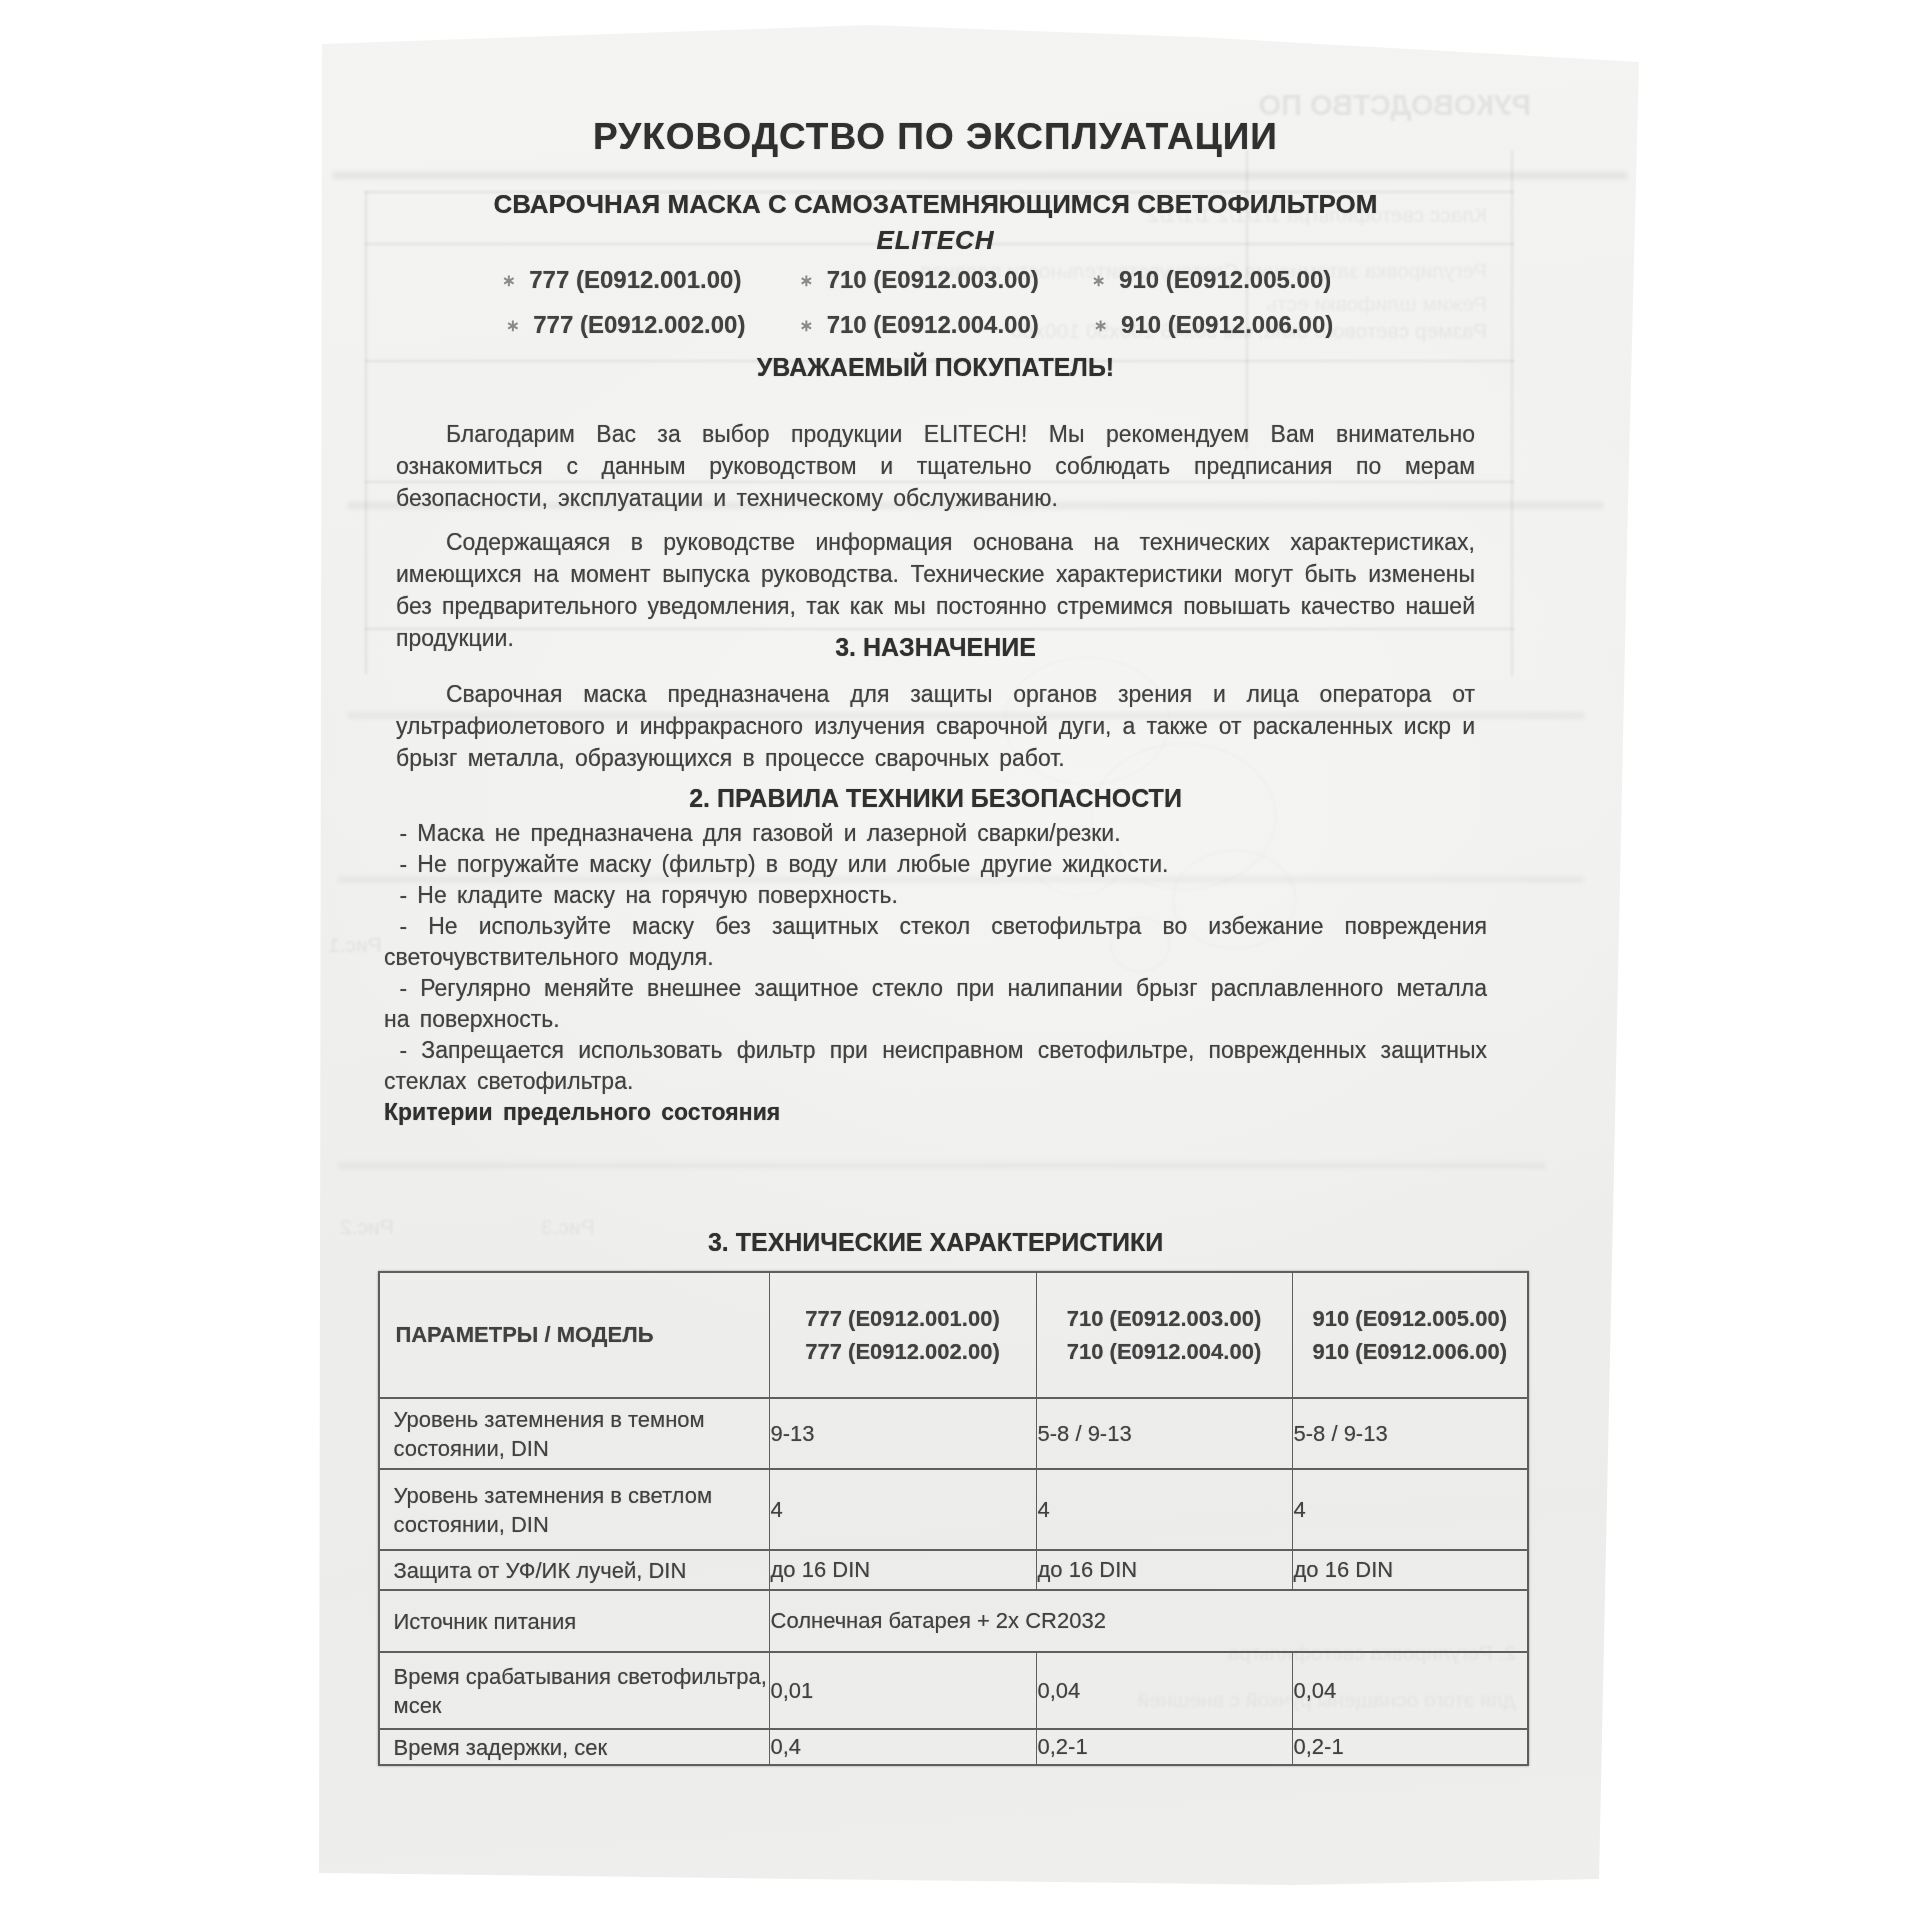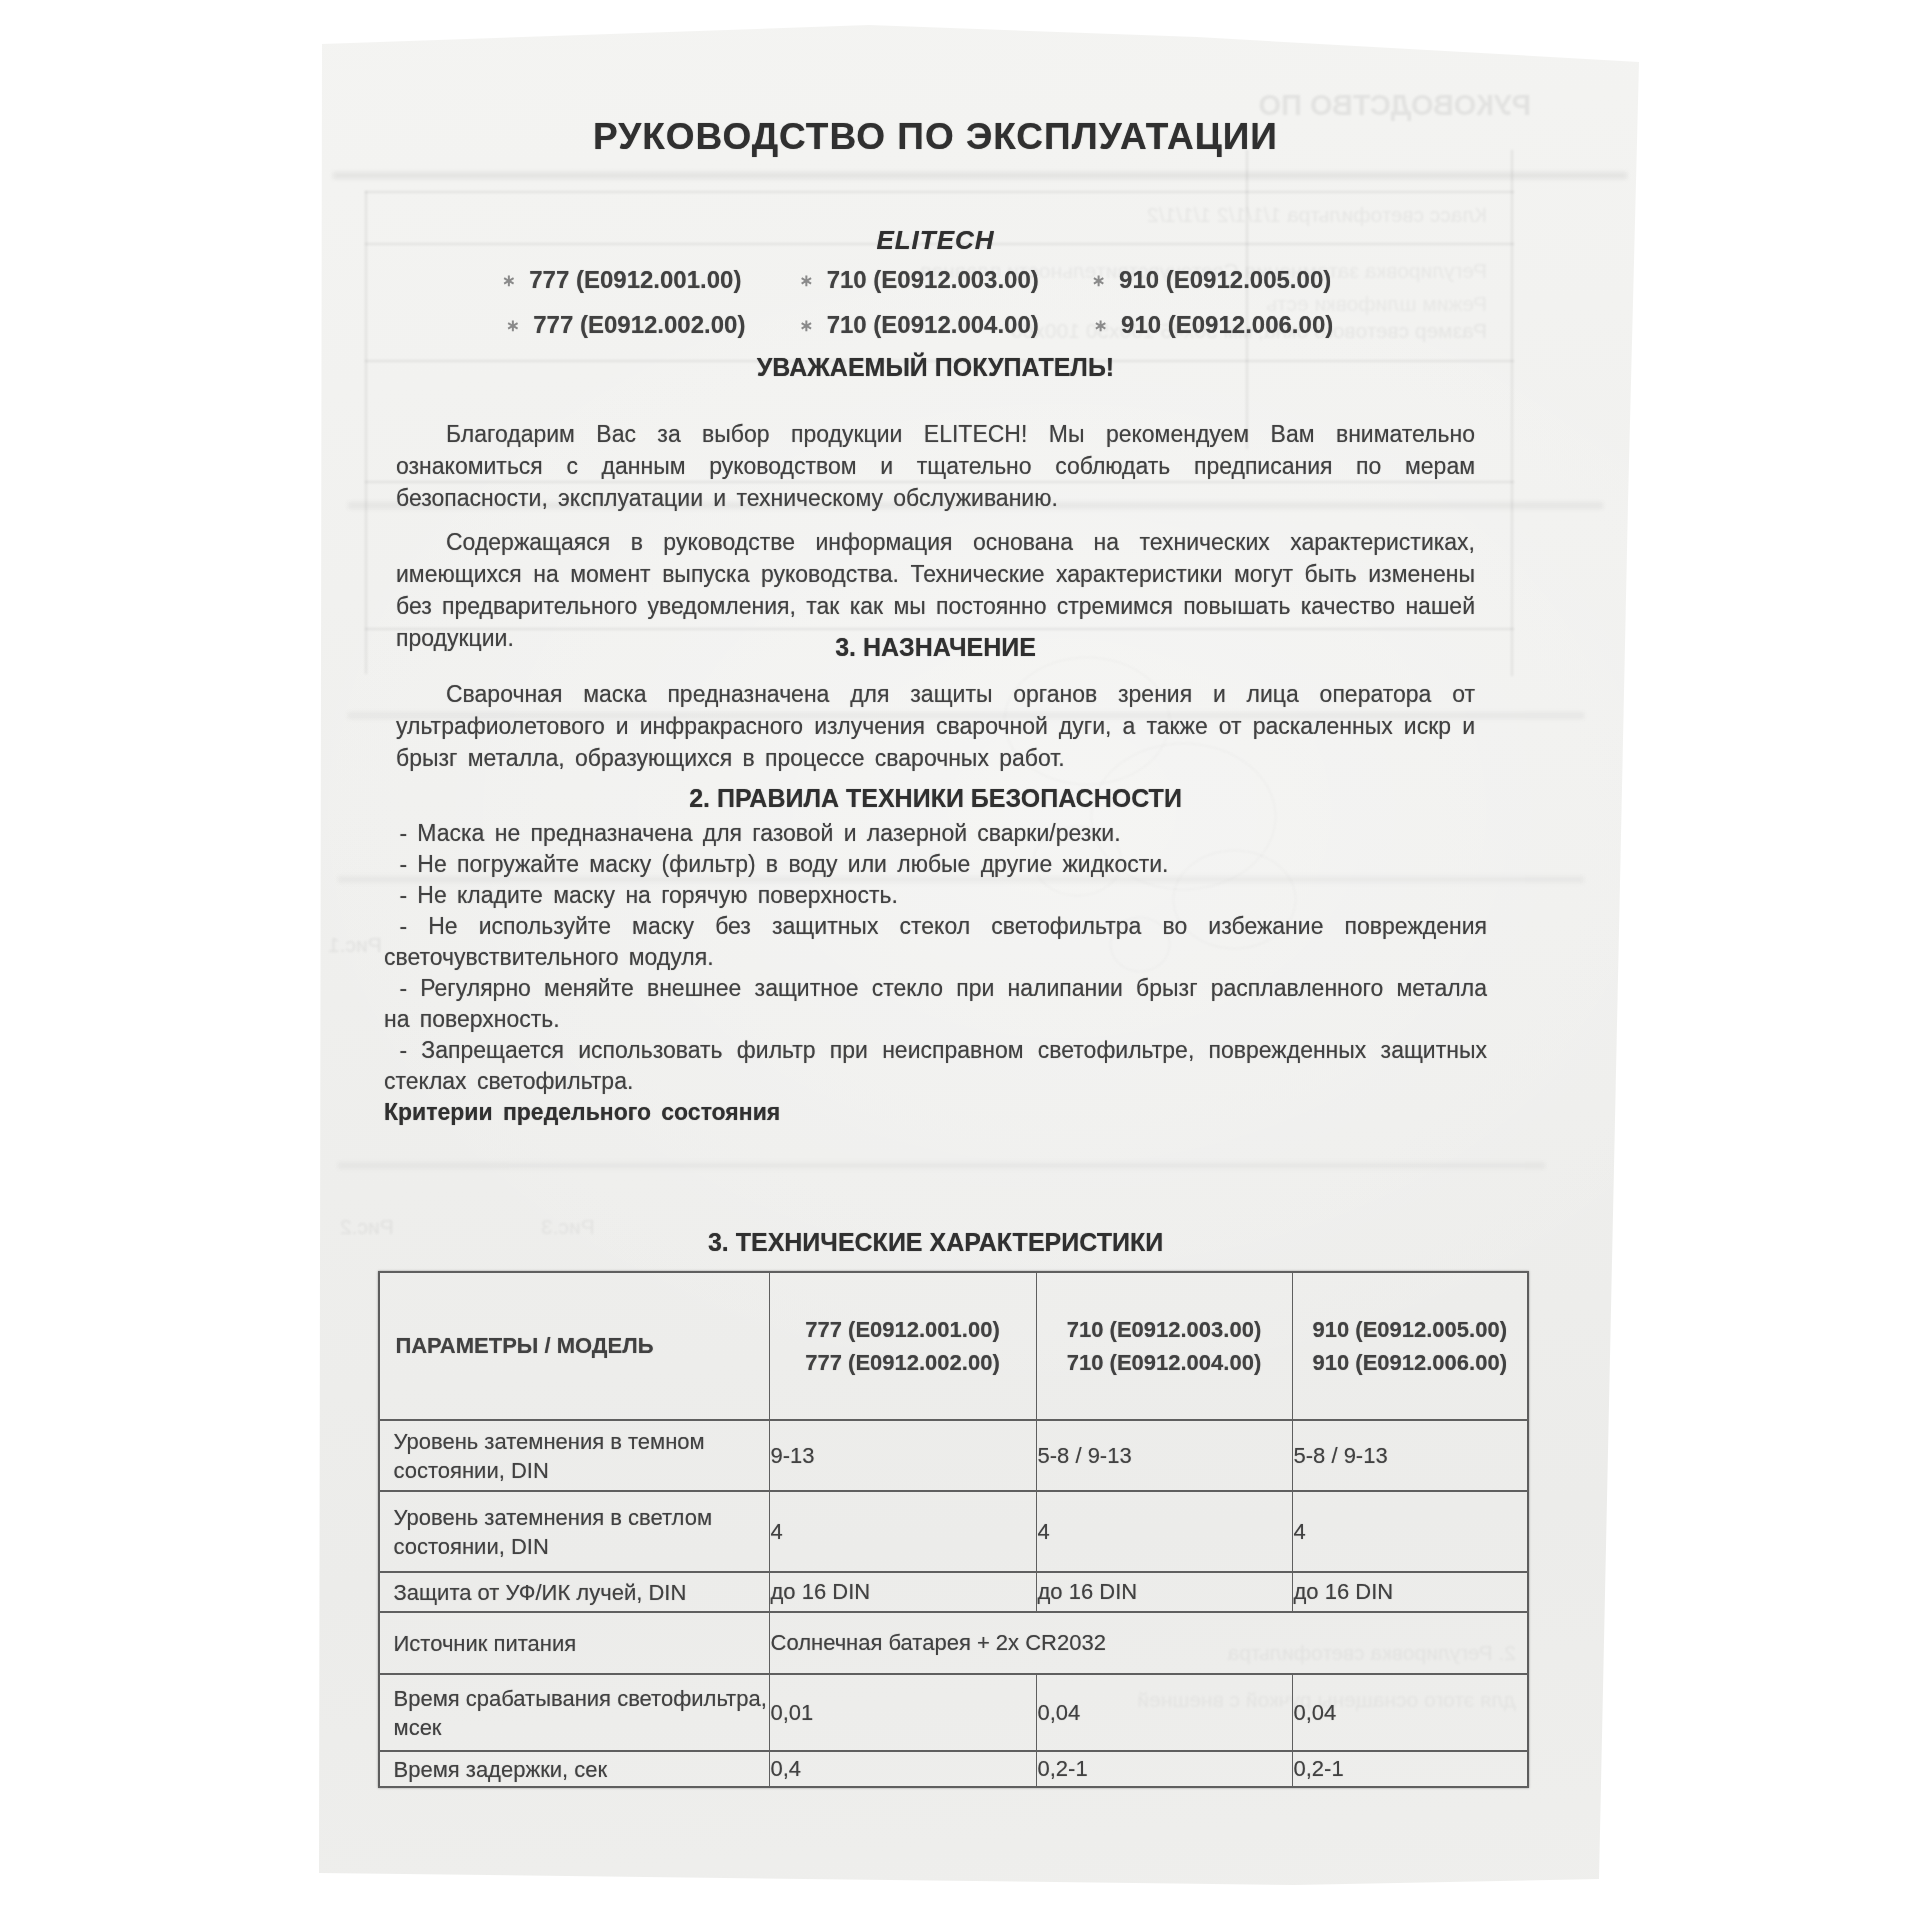--- a/index.html
+++ b/index.html
@@ -77,20 +77,21 @@
 
     <div class="bleed" style="left:328px;top:933px;font-size:21px;opacity:.14;">Рис.1</div>
     <div class="bleed" style="left:340px;top:1215px;font-size:21px;opacity:.13;">Рис.2</div>
     <div class="bleed" style="left:541px;top:1215px;font-size:21px;opacity:.12;">Рис.3</div>
 
     <div class="bleed" style="left:1246px;top:1641px;width:270px;font-size:21px;opacity:.11;">2. Регулировка светофильтра</div>
     <div class="bleed" style="left:1207px;top:1688px;width:309px;font-size:21px;opacity:.10;">для этого оснащены ручкой с внешней</div>
 
     <div class="abs ctr head body-col" style="top:116px;font-size:37px;letter-spacing:1px;">РУКОВОДСТВО ПО ЭКСПЛУАТАЦИИ</div>
 
+    <div class="abs ctr head body-col" style="top:189px;font-size:26px;">СВАРОЧНАЯ МАСКА С САМОЗАТЕМНЯЮЩИМСЯ СВЕТОФИЛЬТРОМ</div>
     <div class="abs ctr head body-col" style="top:225px;font-size:26px;letter-spacing:1px;font-style:italic;">ELITECH</div>
 
     <div class="models-row ink" style="top:266px;">
       <div class="model-item" style="margin-left:118px;">
         <span class="model-bullet">∗</span>
         <span>777 (E0912.001.00)</span>
       </div>
       <div class="model-item" style="margin-left:58px;">
         <span class="model-bullet">∗</span>
         <span>710 (E0912.003.00)</span>
@@ -143,21 +144,21 @@
     <div class="abs ctr head body-col" style="top:1228px;font-size:25px;">3. ТЕХНИЧЕСКИЕ ХАРАКТЕРИСТИКИ</div>
 
     <table class="specs">
       <colgroup>
         <col style="width:390px">
           <col style="width:267px">
           <col style="width:256px">
           <col style="width:236px">
       </colgroup>
       <tbody>
-          <tr style="height:148px">
+          <tr style="height:126px">
         <td class="phead">ПАРАМЕТРЫ / МОДЕЛЬ</td>
         <td class="mhead">
           <div>777 (E0912.001.00)</div>
           <div>777 (E0912.002.00)</div>
         </td>
         <td class="mhead">
           <div>710 (E0912.003.00)</div>
           <div>710 (E0912.004.00)</div>
         </td>
         <td class="mhead">

